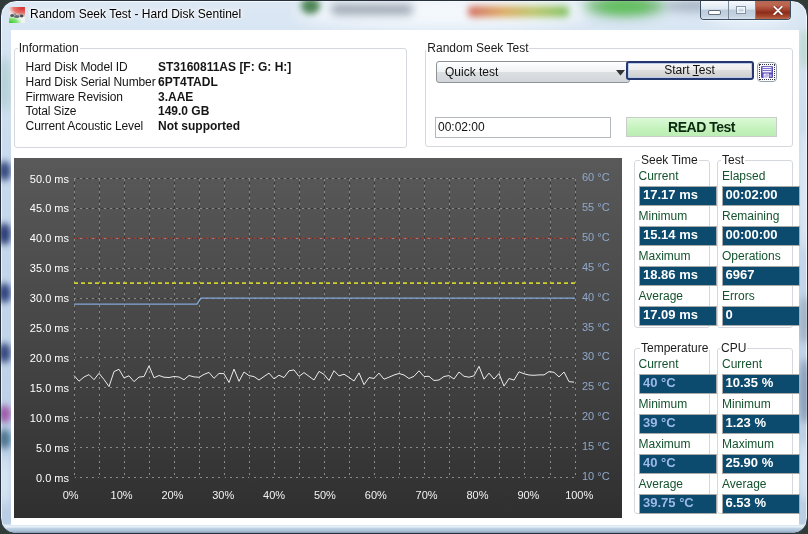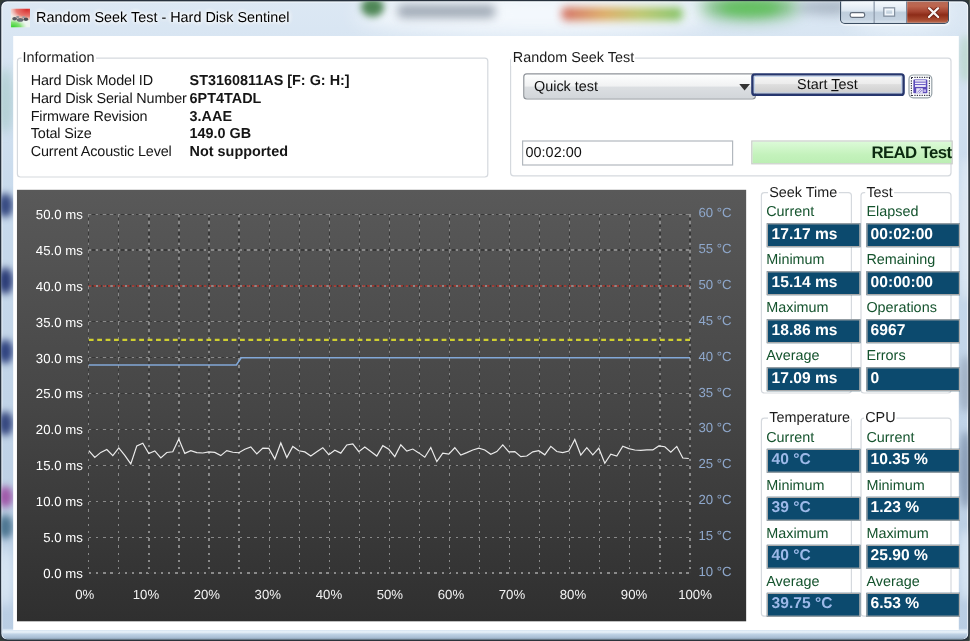--- a/index.html
+++ b/index.html
@@ -1,16 +1,16 @@
 <!DOCTYPE html>
 <html><head><meta charset="utf-8">
 <style>
 * { margin:0; padding:0; box-sizing:border-box; -webkit-font-smoothing:antialiased; }
 html,body { width:808px; height:534px; background:#313b38; font-family:"Liberation Sans",sans-serif; overflow:hidden; }
-.win { position:absolute; left:0; top:0; width:808px; height:534px; border-radius:6px;
+.win { position:absolute; left:0; top:0; width:808px; height:534px; border-radius:16px;
   border:1px solid #27313d; overflow:hidden;
   background:linear-gradient(180deg,#dce8f4 0%,#c8daec 30%,#b9cde3 100%);
   box-shadow: inset 0 0 0 1px rgba(255,255,255,0.7);
 }
 .blob { position:absolute; border-radius:50%; }
 .client { position:absolute; left:10px; top:29px; width:788px; height:495px; background:#ffffff; }
 .gbox { position:absolute; border:1px solid #d5d9de; border-radius:3px; }
 .glab { position:absolute; background:#ffffff; font-size:12px; color:#1c1c1c; line-height:14px; padding:0 1px; }
 .irow { position:absolute; left:14.6px; width:380px; font-size:12px; color:#151515; line-height:14.6px; }
 .il { position:absolute; left:0; letter-spacing:-0.12px; }
@@ -140,21 +140,21 @@
         <rect x="1.5" y="4" width="9" height="0.9" fill="#6d5ec6"></rect>
         <rect x="2.5" y="7.5" width="5.5" height="4.5" fill="#e6e2f6"></rect>
         <path d="M3.5 11 L6.5 8 M5 11.5 L7.5 9" stroke="#7a6cc8" stroke-width="0.7"></path>
         <rect x="8.5" y="8.5" width="2.2" height="2.2" fill="#beb4e8"></rect>
       </svg>
     </div>
 
 
     <div style="position:absolute;left:424px;top:87px;width:176px;height:21px;border:1px solid #b2b8be;background:#fff;font-size:12px;color:#111;line-height:19px;padding-left:2px">00:02:00</div>
 
-    <div style="position:absolute;left:615px;top:87px;width:168px;height:20px;border:1px solid #c8cdc8;background:linear-gradient(180deg,#dcfad8 0%,#c4f2bc 60%,#bceeb4 100%);text-align:right;font-size:14px;font-weight:bold;letter-spacing:-0.5px;color:#0c2a10;line-height:19px">READ Test</div>
+    <div style="position:absolute;left:615px;top:87px;width:151px;height:20px;border:1px solid #c8cdc8;background:linear-gradient(180deg,#dcfad8 0%,#c4f2bc 60%,#bceeb4 100%);text-align:center;font-size:14px;font-weight:bold;letter-spacing:-0.5px;color:#0c2a10;line-height:19px">READ Test</div>
 
     <svg style="position:absolute;left:3px;top:128px" width="608" height="360" viewBox="0 0 608 360">
       <defs>
         <linearGradient id="cbg" x1="0" y1="0" x2="0" y2="1">
           <stop offset="0" stop-color="#595959"></stop>
           <stop offset="0.5" stop-color="#464646"></stop>
           <stop offset="1" stop-color="#2f2f2f"></stop>
         </linearGradient>
       </defs>
       <rect x="0" y="0" width="608" height="360" fill="url(#cbg)"></rect>

